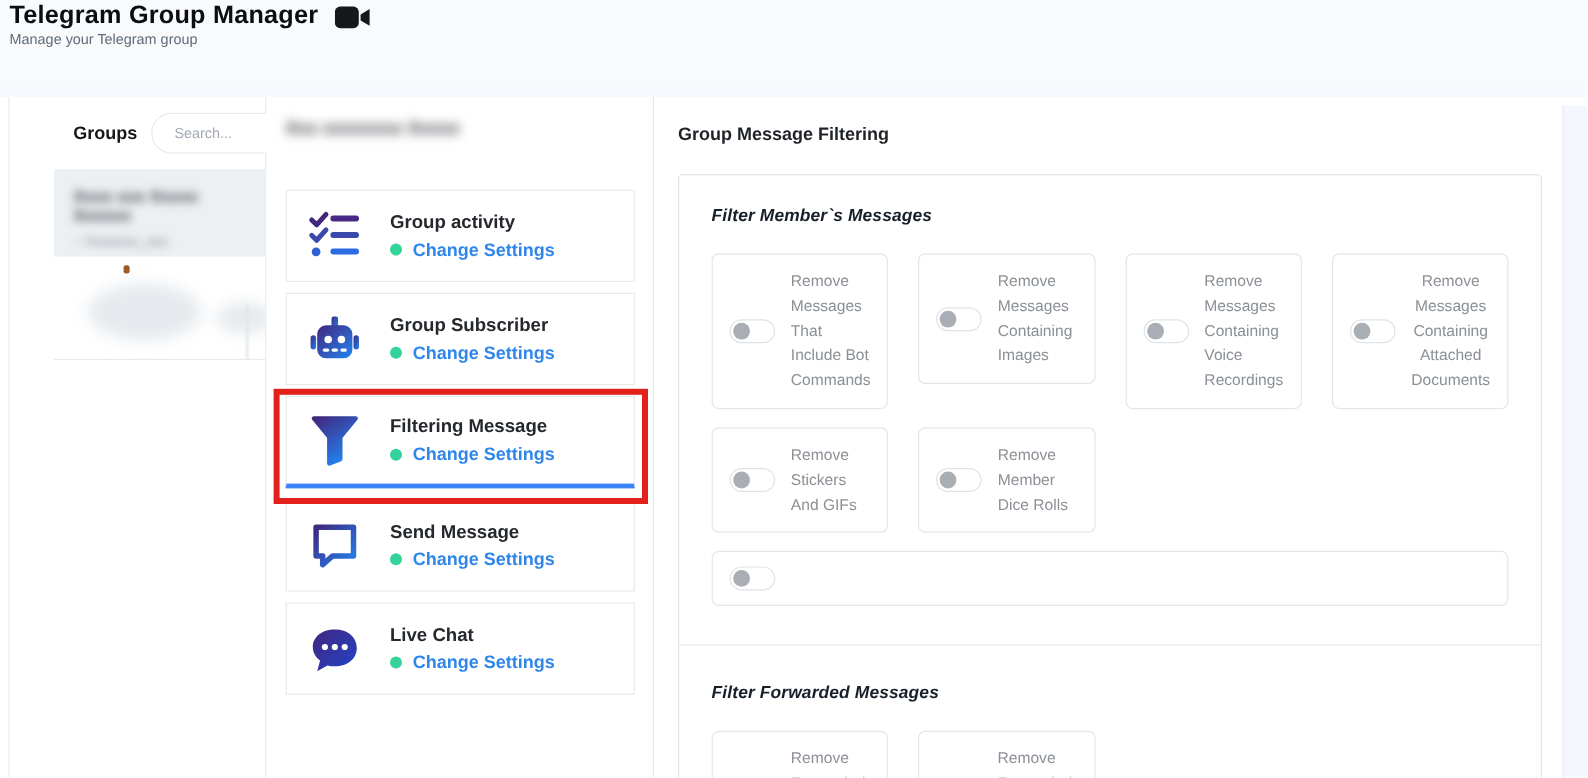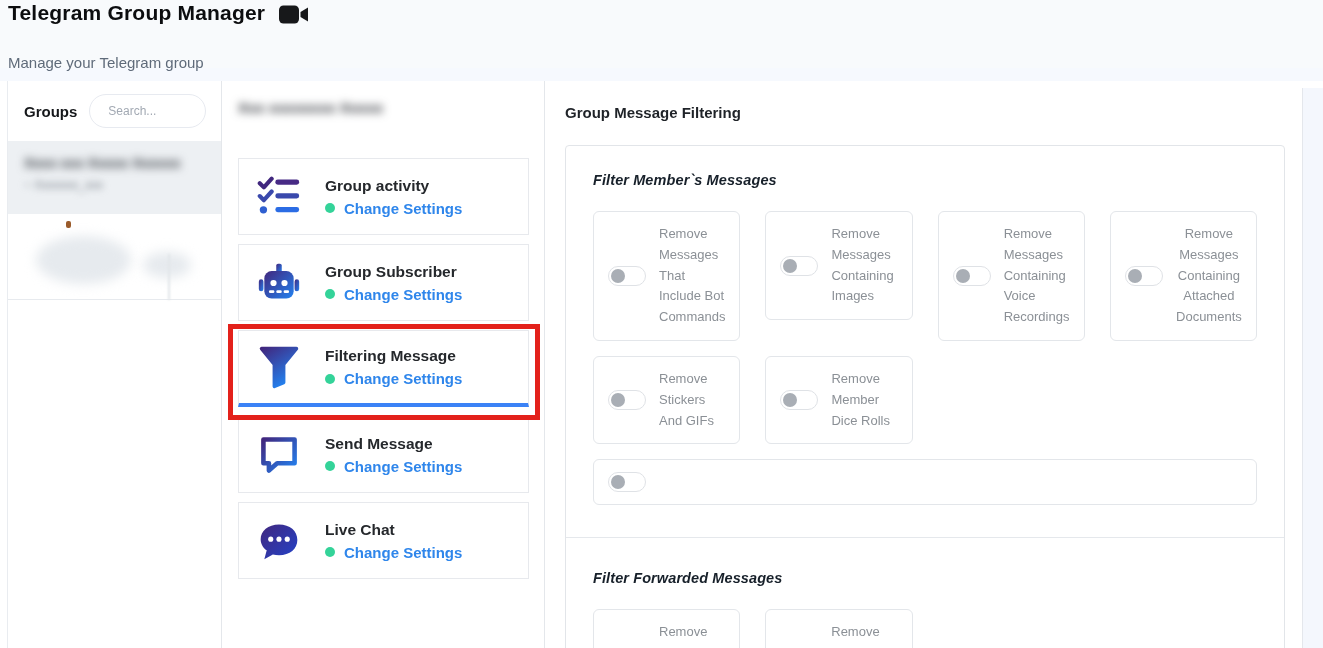--- a/index.html
+++ b/index.html
@@ -7,28 +7,28 @@
     font-family:"Liberation Sans", sans-serif; }
   .page { position:relative; width:1323px; height:648px; }
 
   
   .app-header { position:absolute; top:0; left:0; width:1323px; height:81px;
     background:#f8fafc; }
   .app-header .strip { position:absolute; left:0; top:68px; width:100%; height:13px; background:#f6f9fe; }
   .app-title-row { position:absolute; left:8px; top:1px; display:flex; align-items:center; gap:14px; }
   .app-title { font-size:21px; font-weight:700; color:#0c0d0f; letter-spacing:.2px; }
   .cam-icon { width:30px; height:21px; margin-top:3px; }
-  .app-subtitle { position:absolute; left:8px; top:54px; font-size:15px; color:#5f6b7a; }
+  .app-subtitle { position:absolute; left:8px; top:26px; font-size:12px; color:#5f6b7a; }
 
   
   .content { position:absolute; top:81px; left:0; width:1323px; height:567px; display:flex; }
 
   
   .sidebar { margin-left:7px; width:215px; height:100%; background:#fff;
-    border-left:1px solid #e9ecf0; border-right:1px solid #e4e7eb; position:relative; }
+    border-left:1px solid #e9ecf0; border-right:1px solid #e4e7eb; position:relative;padding-left:37px; }
   .sidebar-head { display:flex; align-items:center; gap:12px; padding:13px 12px 13px 16px; }
   .sidebar-title { font-size:15px; font-weight:700; color:#15171a; }
   .search-pill { width:117px; height:34px; border:1.5px solid #e7eaf0; border-radius:17px;
     background:#fff; padding:0 10px 0 18px; font-size:12px; color:#6d7680; outline:none;
     font-family:"Liberation Sans", sans-serif; }
   .search-pill::placeholder { color:#a2a9b3; }
   .group-item { height:73px; background:#edf0f3; padding:14px 16px; }
   .redact-dark { font-size:14px; font-weight:700; color:#3a3f46; filter:blur(4px); }
   .redact-gray { margin-top:7px; font-size:12px; color:#7c848d; filter:blur(3.5px); }
   .group-item2 { height:86px; background:#fff; border-bottom:1px solid #e7eaee; position:relative; }

